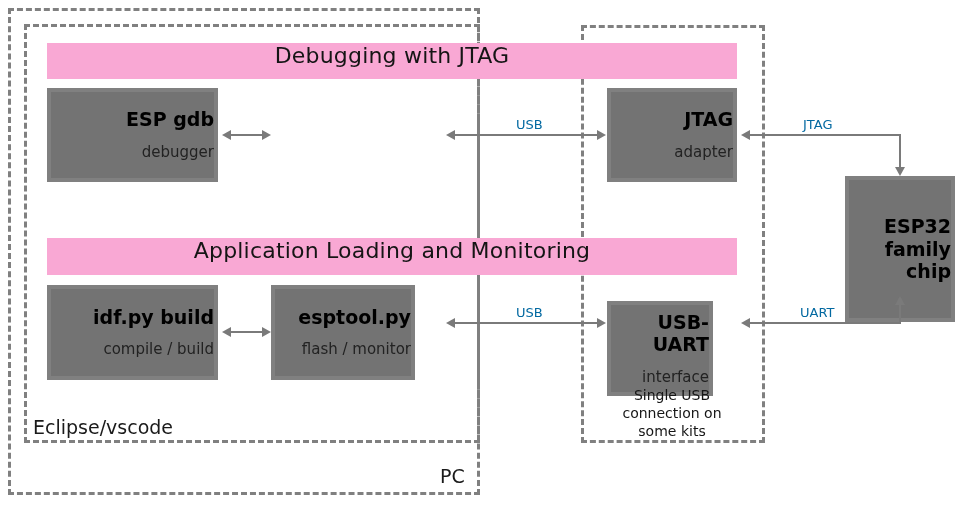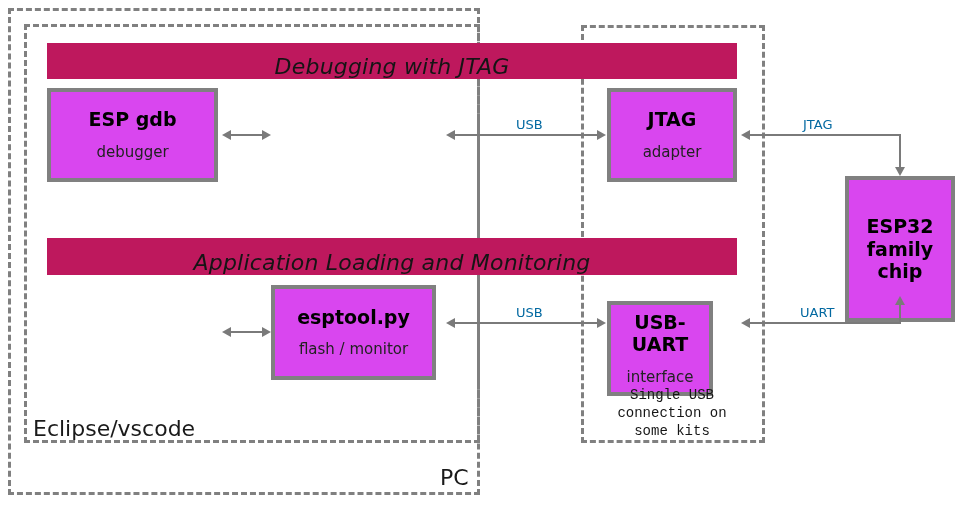--- a/index.html
+++ b/index.html
@@ -17,46 +17,45 @@
   }
   .abs { position: absolute; box-sizing: border-box; }
 
   
   .dashed {
     border: 3px dashed #808080;
     background: transparent;
   }
   .dashed-label {
     position: absolute;
-    font-size: 22px;
+    font-size: 19px;
     color: #1a1a1a;
     white-space: nowrap;
   }
 
   
   .section-bar {
-    background: #be185d;
+    background: #f9a8d4;
     display: flex;
-    align-items: flex-end;
+    align-items: flex-start;
     justify-content: center;
-    font-style: italic;
   }
   .section-bar span {
     font-size: 22px;
     color: #151515;
     letter-spacing: 0.2px;
   }
 
   
   .node {
     border: 4px solid #808080;
-    background: #d946ef;
+    background: #737373;
     display: flex;
     flex-direction: column;
-    align-items: center;
+    align-items: flex-end;
     justify-content: center;
     text-align: center;
     line-height: 1.18;
   }
   .node .title {
     font-size: 19px;
     font-weight: bold;
     color: #000000;
   }
   .node .sub {
@@ -99,21 +98,20 @@
     font-size: 13px;
     color: #0369a1;
     white-space: nowrap;
   }
   .caption {
     position: absolute;
     font-size: 14px;
     color: #161616;
     text-align: center;
     line-height: 1.3;
-    font-family: Liberation Mono, monospace;
   }
 </style>
 </head>
 <body>
 
 <div id="stage">
 
   <div class="abs dashed" style="left:8px; top:8px; width:472px; height:487px;"></div>
   <div class="dashed-label" style="left:440px; top:465px;">PC</div>
 
@@ -134,22 +132,26 @@
     <div class="title">ESP gdb</div>
     <div class="sub">debugger</div>
   </div>
 
 
   <div class="abs node" style="left:607px; top:88px; width:130px; height:94px;">
     <div class="title">JTAG</div>
     <div class="sub">adapter</div>
   </div>
 
+  <div class="abs node" style="left:47px; top:285px; width:171px; height:95px;">
+    <div class="title">idf.py build</div>
+    <div class="sub">compile / build</div>
+  </div>
 
-  <div class="abs node" style="left:271px; top:285px; width:165px; height:95px;">
+  <div class="abs node" style="left:271px; top:285px; width:144px; height:95px;">
     <div class="title">esptool.py</div>
     <div class="sub">flash / monitor</div>
   </div>
 
   <div class="abs node tall" style="left:607px; top:301px; width:106px; height:95px;">
     <div class="title">USB-</div>
     <div class="title">UART</div>
     <div class="sub">interface</div>
   </div>
 

